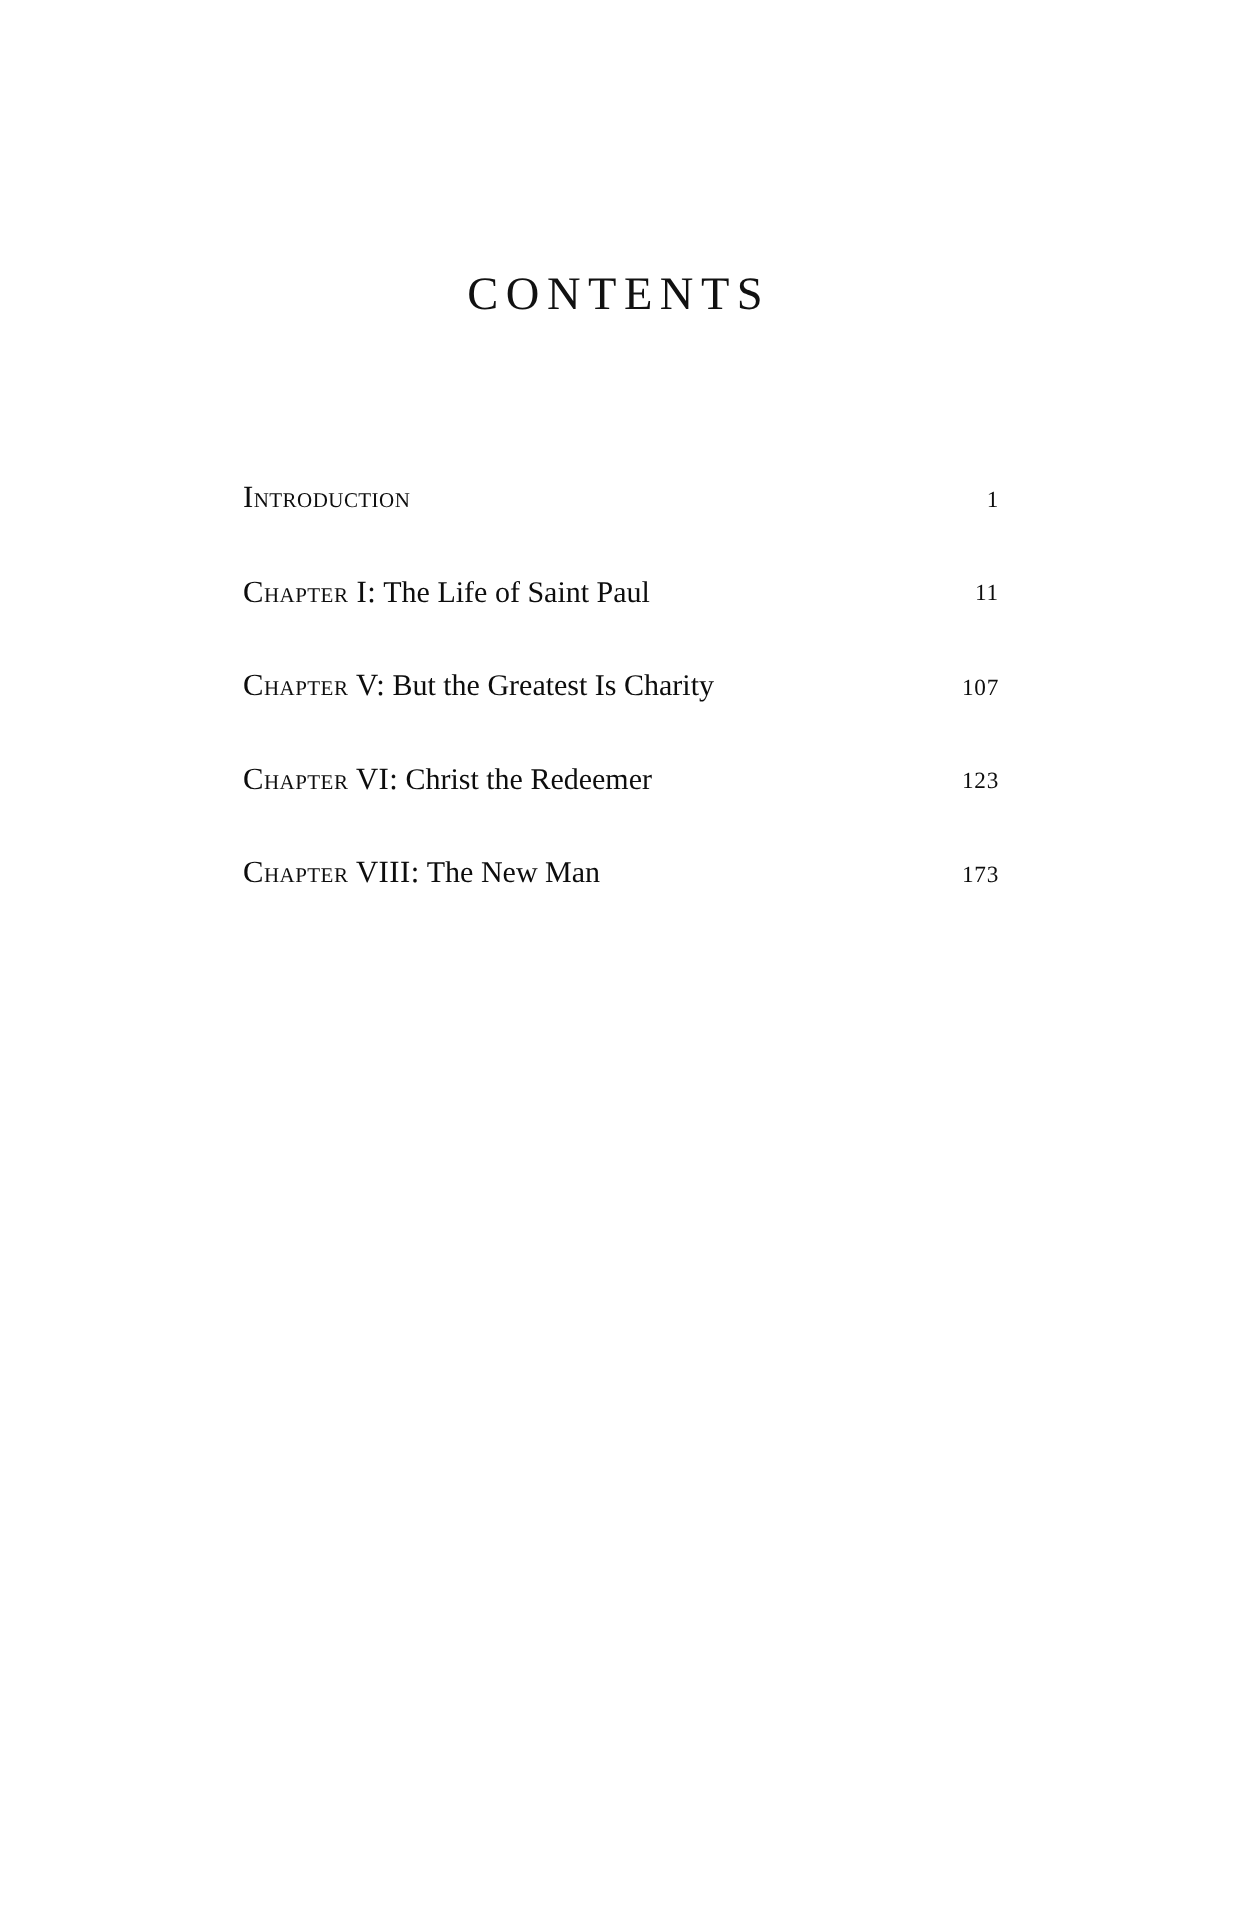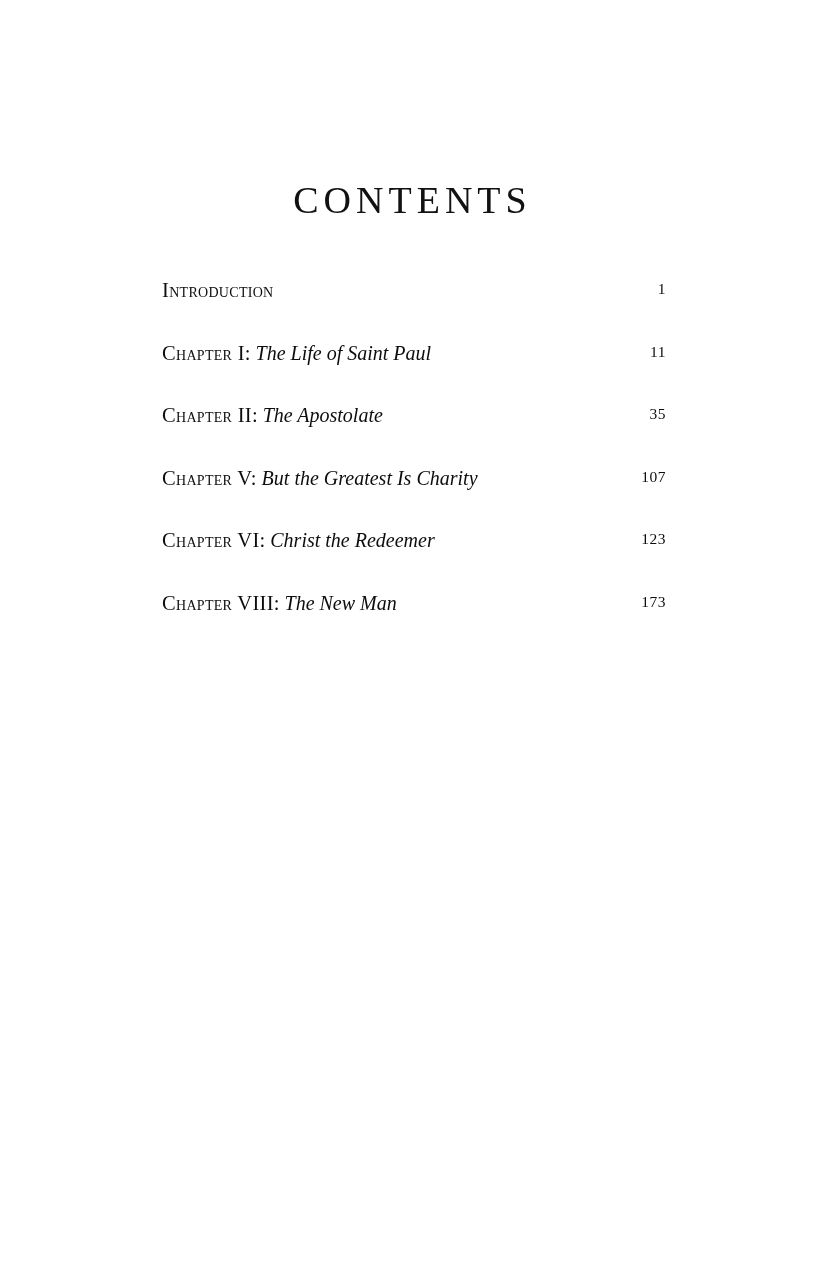--- a/index.html
+++ b/index.html
@@ -24,56 +24,55 @@
     height: 1275px;
   }
 
   .toc-title {
     position: absolute;
     left: 0;
     top: 178px;
     width: 825px;
     text-align: center;
     font-family: "Liberation Serif", serif;
-    font-size: 38px;
+    font-size: 31px;
     letter-spacing: 5px;
     font-weight: 400;
     color: #111111;
   }
 
   .toc-list {
     position: absolute;
     left: 162px;
     top: 280px;
     width: 504px;
   }
 
   .toc-row {
     display: flex;
-    align-items: flex-start;
+    align-items: flex-end;
     justify-content: space-between;
     height: 62.5px;
   }
 
   .toc-entry {
     font-size: 19px;
     line-height: 1;
     white-space: nowrap;
   }
 
   
   .chap-label {
     font-variant: small-caps;
     font-size: 20.5px;
     letter-spacing: 0.3px;
     color: #0d0d0d;
   }
 
   .chap-title {
-    font-style: italic;
     font-size: 20px;
     color: #0d0d0d;
     margin-top: 20px;
   }
 
   .toc-page {
     font-size: 15.5px;
     color: #0d0d0d;
     text-align: right;
     min-width: 30px;
@@ -100,26 +99,20 @@
       <div class="toc-page">1</div>
     </div>
 
     <div class="toc-row">
       <div class="toc-entry">
         <span class="chap-label">Chapter I:</span><span> </span><span class="chap-title">The Life of Saint Paul</span>
       </div>
       <div class="toc-page">11</div>
     </div>
 
-    <div class="toc-row">
-      <div class="toc-entry">
-        <span class="chap-label">Chapter II:</span><span> </span><span class="chap-title">The Apostolate</span>
-      </div>
-      <div class="toc-page">35</div>
-    </div>
 
 
 
     <div class="toc-row">
       <div class="toc-entry">
         <span class="chap-label">Chapter V:</span><span> </span><span class="chap-title">But the Greatest Is Charity</span>
       </div>
       <div class="toc-page">107</div>
     </div>
 

